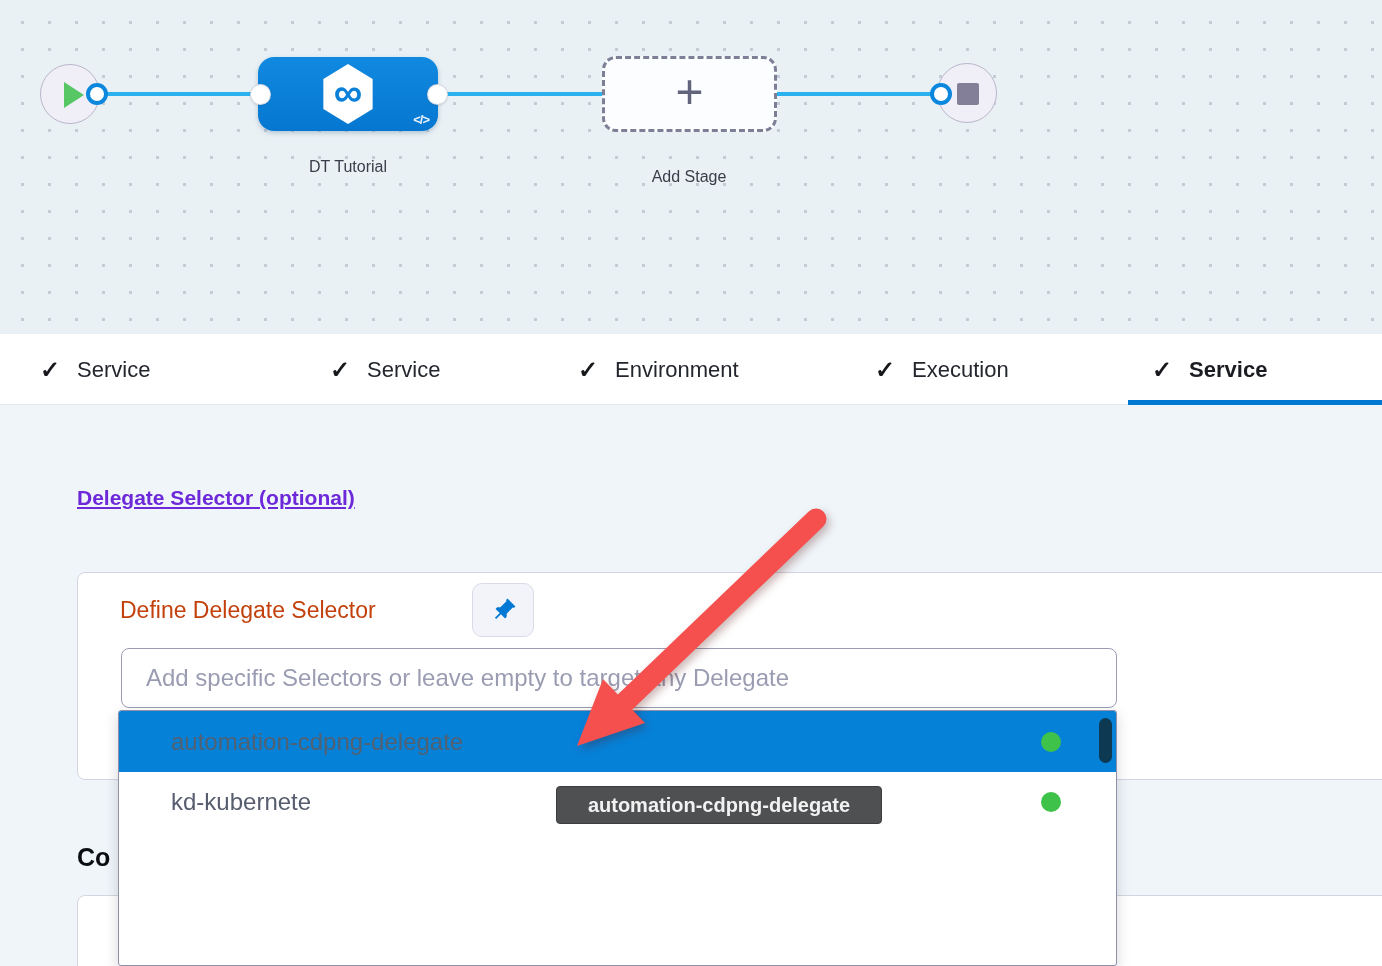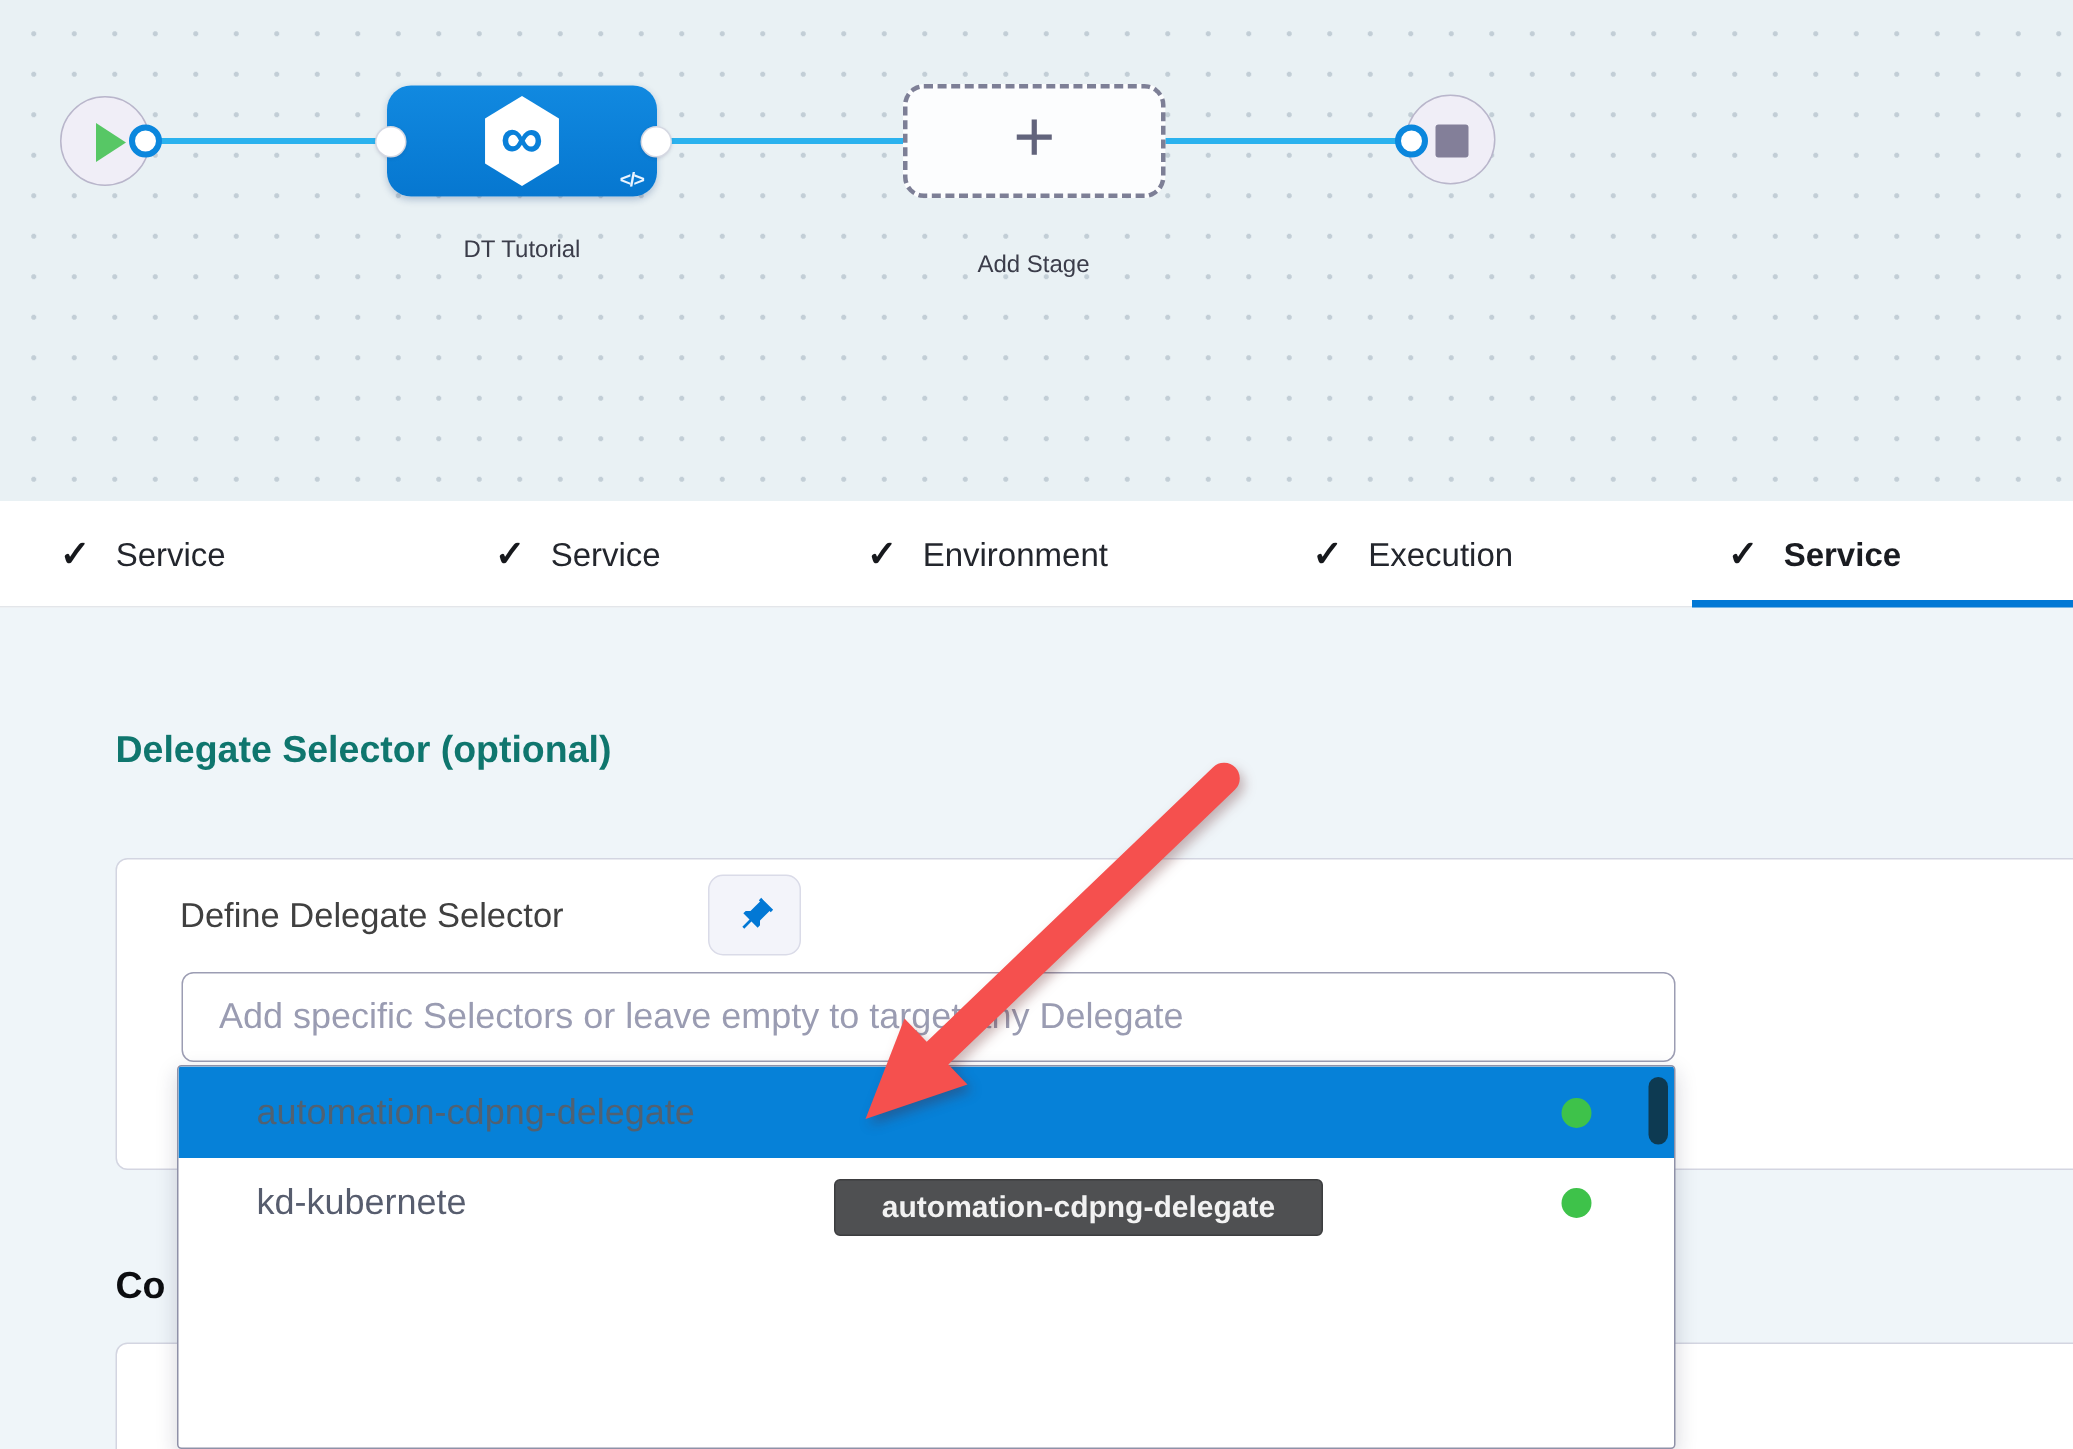--- a/index.html
+++ b/index.html
@@ -59,27 +59,27 @@
     position:absolute; left:0; top:334px; width:1382px; height:71px; background:#fff;
     border-bottom:1px solid #e3e6ea; z-index:4;
   }
   .tab { position:absolute; top:0; height:71px; display:flex; align-items:center; gap:17px;
          font-size:22px; color:#23262d; font-weight:500; cursor:pointer; }
   .tab .chk { font-size:24px; font-weight:700; color:#16181c; }
   .tab.active { font-weight:700; color:#1a1c21; }
   .tab-underline { position:absolute; left:1128px; bottom:-1px; width:254px; height:5px; background:#0278d5; }
 
   
-  .section-heading { position:absolute; left:77px; font-size:25px; font-weight:700; color:#0f766e; z-index:2; }
+  .section-heading { position:absolute; left:77px; font-size:21px; font-weight:700; color:#6d28d9; z-index:2;text-decoration:underline; }
   .card { position:absolute; left:77px; width:1345px; background:#fff;
           border:1px solid #d3d5e1; border-radius:8px; }
   .card1 { top:572px; height:208px; z-index:1; }
   .card2 { top:895px; height:100px; z-index:1; }
 
-  .define-label { position:absolute; left:120px; top:597px; font-size:23px; color:#404040; z-index:2; }
+  .define-label { position:absolute; left:120px; top:597px; font-size:23px; color:#c2410c; z-index:2; }
   .pin-btn {
     position:absolute; left:472px; top:583px; width:62px; height:54px;
     background:#f3f4fa; border:1px solid #dadbe8; border-radius:10px; z-index:2;
     display:flex; align-items:center; justify-content:center; cursor:pointer;
   }
   .pin-btn svg { transform:rotate(45deg); }
 
   .selector-input {
     position:absolute; left:121px; top:648px; width:996px; height:60px; z-index:2;
     border:1.5px solid #9c9db3; border-radius:8px; background:#fff;

